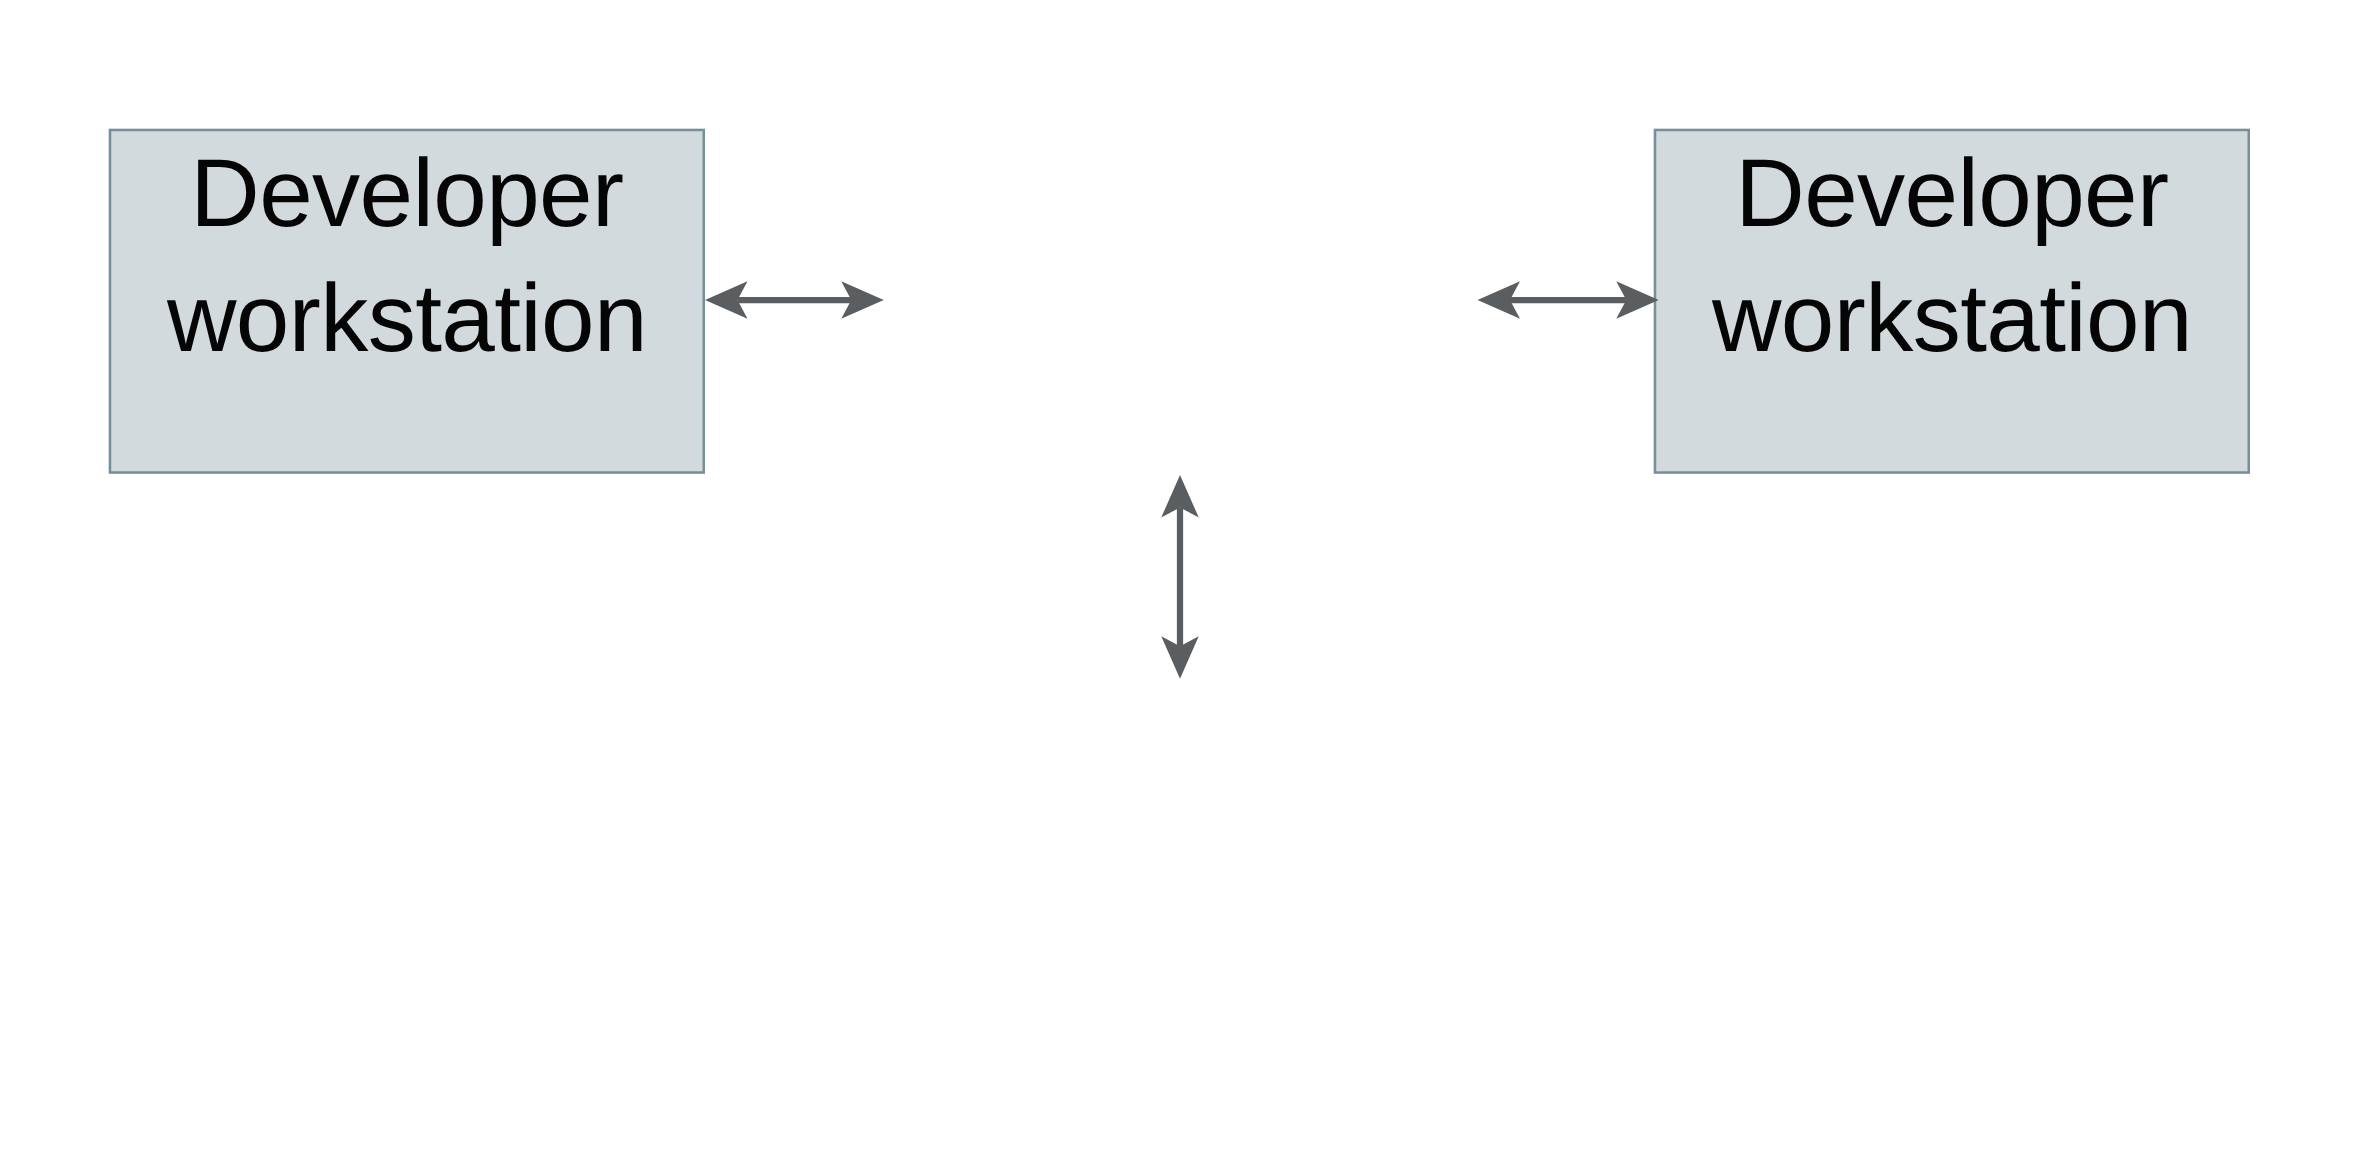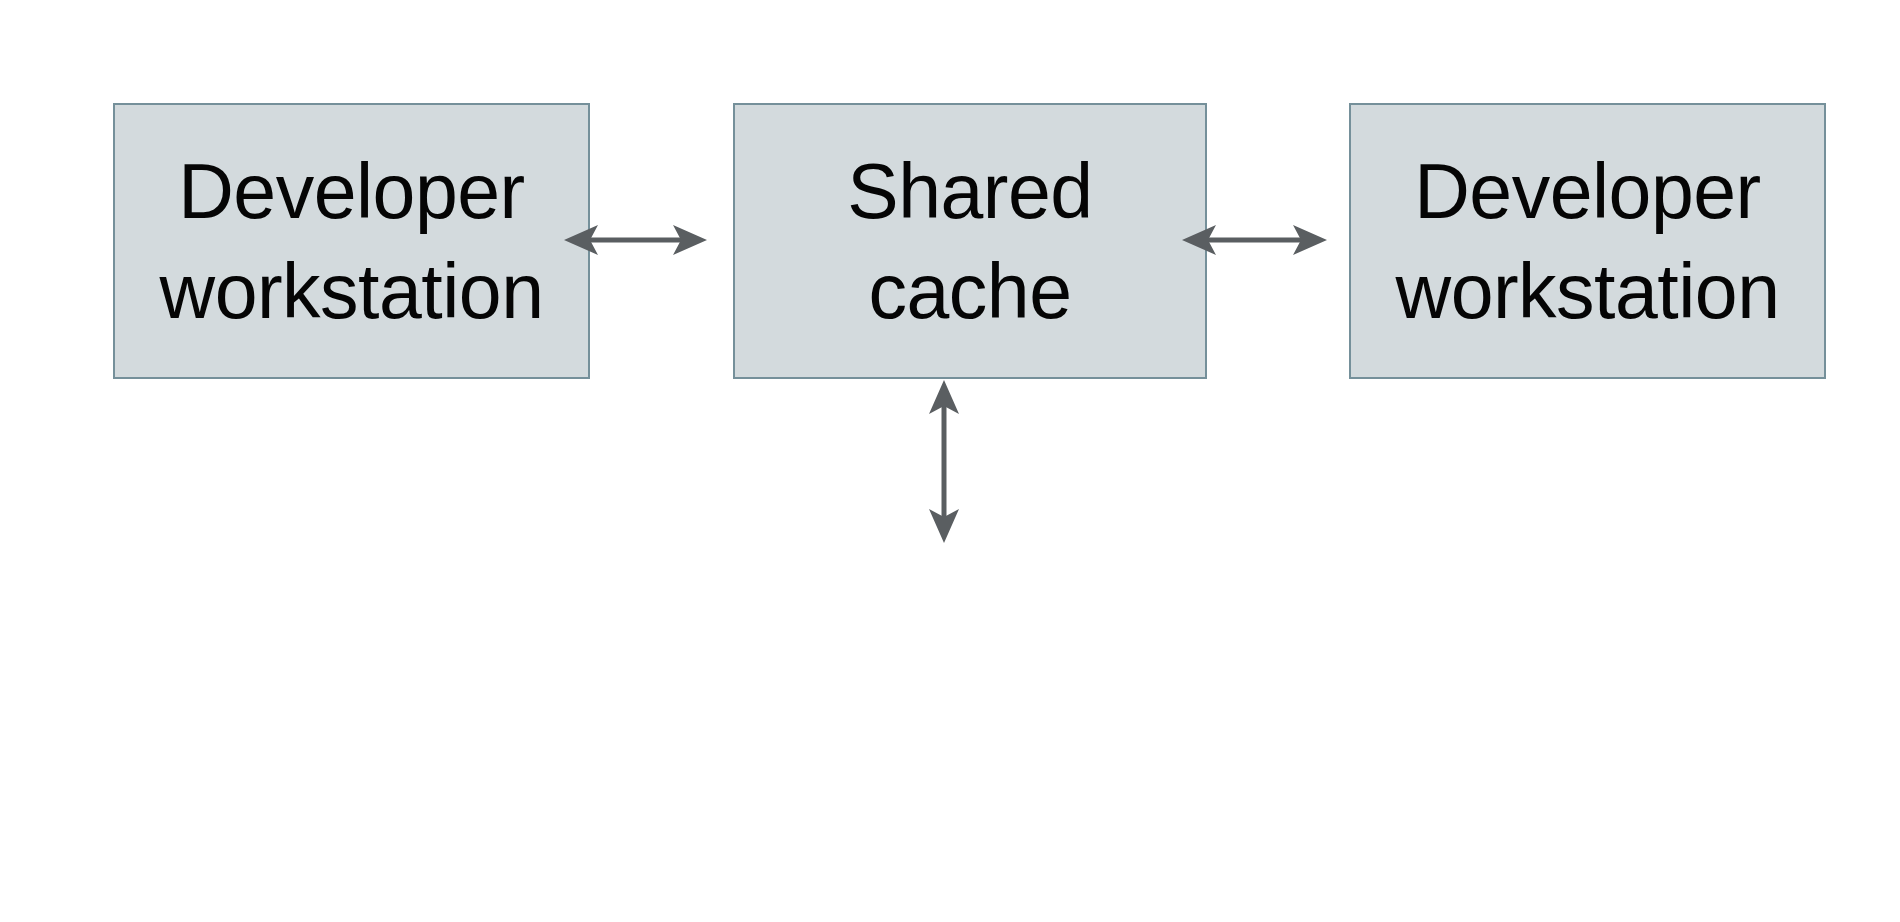--- a/index.html
+++ b/index.html
@@ -17,25 +17,23 @@
     height: 922px;
     background: var(--bg);
     overflow: hidden;
     font-family: "Liberation Sans", "DejaVu Sans", sans-serif;
   }
   .node {
     position: absolute;
     background: var(--node-fill);
     border: 2px solid var(--node-border);
     display: flex;
-    align-items: center;
     justify-content: center;
     text-align: center;
     padding: 0 28px;
-    margin-left: 26px;
   }
   .node-label {
     font-size: 77px;
     line-height: 1.3;
     color: var(--text);
     letter-spacing: -0.5px;
   }
   .node-dev-left   { left: 87px;   top: 103px; width: 477px; height: 276px; }
   .node-cache      { left: 707px;  top: 103px; width: 474px; height: 276px; }
   .node-dev-right  { left: 1323px; top: 103px; width: 477px; height: 276px; }
@@ -52,23 +50,20 @@
 </style>
 </head>
 <body>
 
 <div class="canvas">
 
   <div class="node node-dev-left">
     <span class="node-label">Developer workstation</span>
   </div>
 
-  <div class="node node-cache">
-    <span class="node-label">Shared cache</span>
-  </div>
 
   <div class="node node-dev-right">
     <span class="node-label">Developer workstation</span>
   </div>
 
 
   <svg class="edges" viewBox="0 0 1900 922" xmlns="http://www.w3.org/2000/svg">
 
     <g>
       <line x1="590" y1="240" x2="681" y2="240"></line>

